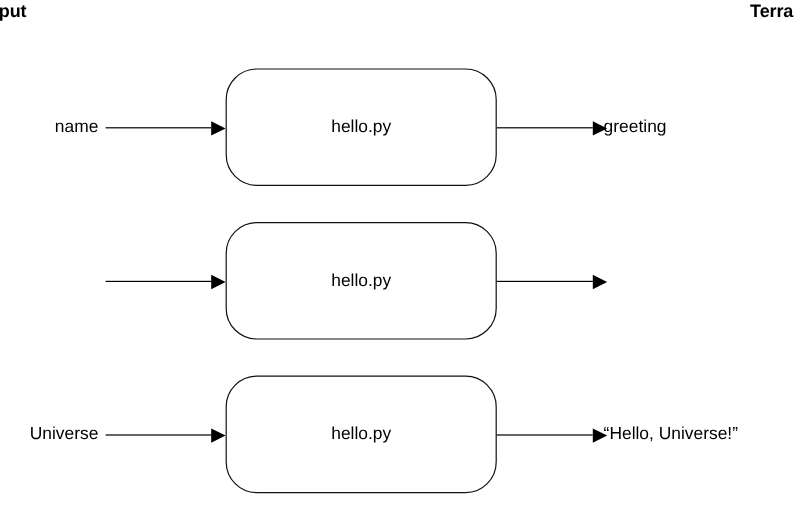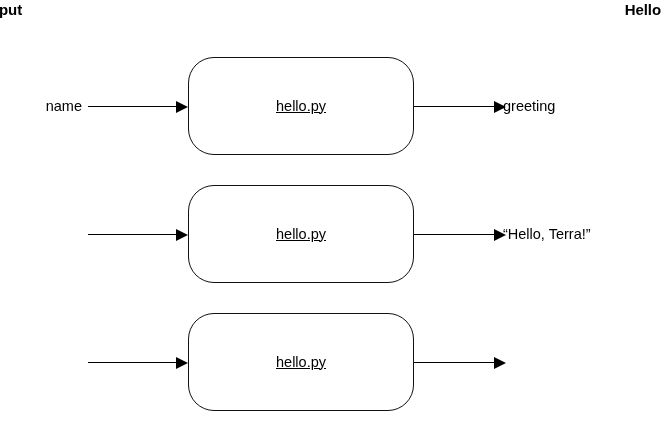--- a/index.html
+++ b/index.html
@@ -113,41 +113,40 @@
     background: #ffffff;
     display: flex;
     align-items: center;
     justify-content: center;
   }
   .process-label {
     font-size: 14.5px;
     line-height: 17px;
     white-space: nowrap;
     color: #000000;
-    text-decoration: underline;
   }
 
   
   .output-label {
     position: absolute;
     left: 503px;
     top: 41px;
     font-size: 14.5px;
     line-height: 17px;
     white-space: nowrap;
   }
 </style>
 </head>
 <body>
 
 <div id="diagram-canvas">
 
   <div class="header-label" id="header-input">put</div>
 
-  <div class="header-label" id="header-output">Hello</div>
+  <div class="header-label" id="header-output">Terra</div>
 
   <div class="flow-row" id="flow-row-0" style="top:57px;">
 
     <div class="input-label">name</div>
 
     <div class="arrow arrow-in">
       <div class="shaft"></div>
       <div class="head"></div>
     </div>
 
@@ -173,35 +172,36 @@
 
     <div class="process-box">
       <span class="process-label">hello.py</span>
     </div>
 
     <div class="arrow arrow-out">
       <div class="shaft"></div>
       <div class="head"></div>
     </div>
 
-    <div class="output-label">“Hello, Terra!”</div>
   </div>
 
   <div class="flow-row" id="flow-row-2" style="top:313px;">
 
+    <div class="input-label">Universe</div>
 
     <div class="arrow arrow-in">
       <div class="shaft"></div>
       <div class="head"></div>
     </div>
 
     <div class="process-box">
       <span class="process-label">hello.py</span>
     </div>
 
     <div class="arrow arrow-out">
       <div class="shaft"></div>
       <div class="head"></div>
     </div>
 
+    <div class="output-label">“Hello, Universe!”</div>
   </div>
 
 </div>
 
 </body></html>

